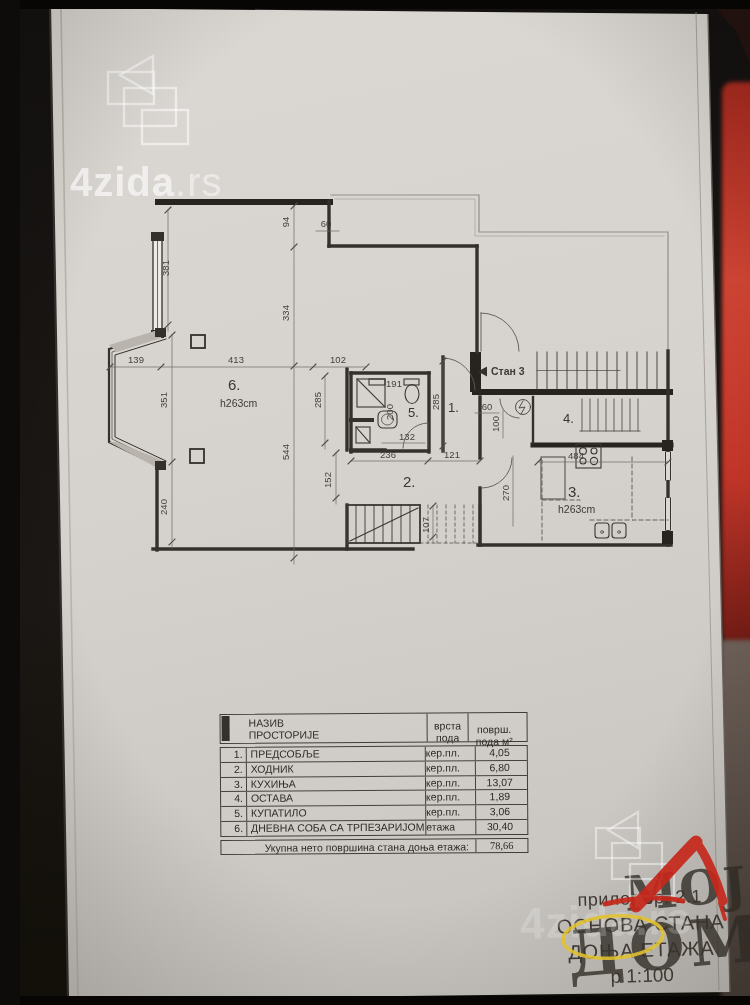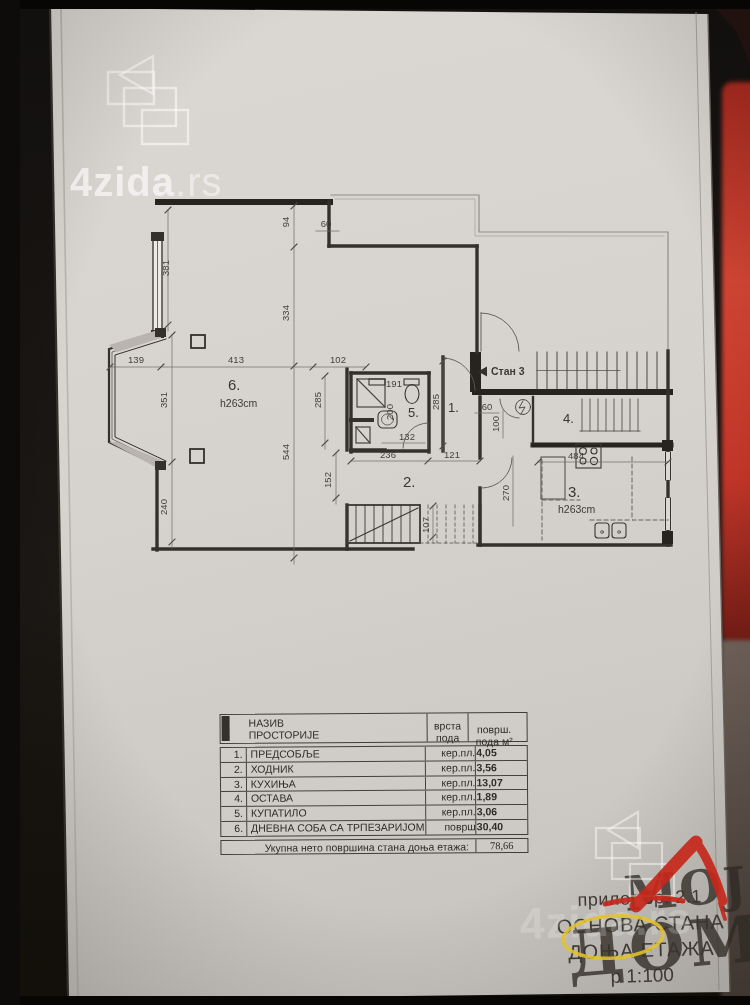--- a/index.html
+++ b/index.html
@@ -39,22 +39,22 @@
   .t-header{display:flex;height:30px;position:relative;}
   .notch{position:absolute;left:1px;top:1px;width:8px;height:25px;background:#34302b;}
   .th-name{width:206px;padding:2px 0 0 28px;box-sizing:border-box;line-height:12px;}
   .th-type{width:41px;border-left:1.3px solid #413d38;text-align:center;padding-top:6px;line-height:12px;box-sizing:border-box;}
   .th-area{width:52px;border-left:1.3px solid #413d38;text-align:center;padding-top:10px;line-height:12px;box-sizing:border-box;}
   .t-rows{margin-top:3px;}
   .t-row{display:flex;height:13.8px;line-height:13.5px;border-bottom:1.1px solid #45413b;}
   .t-row:last-child{border-bottom:none;}
   .c-num{width:22px;text-align:right;padding-right:3px;border-right:1px solid #45413b;}
   .c-name{width:176px;padding-left:4px;white-space:nowrap;overflow:hidden;}
-  .c-type{width:50px;border-left:1.3px solid #45413b;text-align:right;}
-  .c-area{width:52px;border-left:1.3px solid #45413b;text-align:left;padding-right:4px;box-sizing:border-box;font-weight:bold;}
+  .c-type{width:50px;border-left:1.3px solid #45413b;text-align:left;}
+  .c-area{width:52px;border-left:1.3px solid #45413b;text-align:center;padding-right:4px;box-sizing:border-box;}
   .t-footer{margin-top:3px;display:flex;height:15px;line-height:14px;}
   .f-label{width:256px;text-align:right;padding-right:6px;box-sizing:border-box;}
   .f-value{width:52px;border-left:1.3px solid #413d38;text-align:center;font-family:Liberation Serif, serif;}
 
   
   .caption{position:absolute;left:532px;top:888px;width:178px;text-align:center;
            color:rgba(58,52,46,0.96);transform:rotate(-1.8deg);}
   .caption .l1{font-size:18px;letter-spacing:.5px;}
   .caption .l2{font-size:20px;letter-spacing:.8px;margin-top:4px;}
   .caption .l3{font-size:20px;letter-spacing:.8px;margin-top:3px;}
@@ -355,21 +355,21 @@
       <div class="t-row">
         <span class="c-num">1.</span>
         <span class="c-name">ПРЕДСОБЉЕ</span>
         <span class="c-type">кер.пл.</span>
         <span class="c-area">4,05</span>
       </div>
       <div class="t-row">
         <span class="c-num">2.</span>
         <span class="c-name">ХОДНИК</span>
         <span class="c-type">кер.пл.</span>
-        <span class="c-area">3,56</span>
+        <span class="c-area">6,80</span>
       </div>
       <div class="t-row">
         <span class="c-num">3.</span>
         <span class="c-name">КУХИЊА</span>
         <span class="c-type">кер.пл.</span>
         <span class="c-area">13,07</span>
       </div>
       <div class="t-row">
         <span class="c-num">4.</span>
         <span class="c-name">ОСТАВА</span>
@@ -378,21 +378,21 @@
       </div>
       <div class="t-row">
         <span class="c-num">5.</span>
         <span class="c-name">КУПАТИЛО</span>
         <span class="c-type">кер.пл.</span>
         <span class="c-area">3,06</span>
       </div>
       <div class="t-row">
         <span class="c-num">6.</span>
         <span class="c-name">ДНЕВНА СОБА СА ТРПЕЗАРИЈОМ</span>
-        <span class="c-type">површ</span>
+        <span class="c-type">етажа</span>
         <span class="c-area">30,40</span>
       </div>
     </div>
     <div class="t-box t-footer">
       <span class="f-label">Укупна нето површина стана доња етажа:</span>
       <span class="f-value">78,66</span>
     </div>
   </div>
 
   <div class="mojdom">

